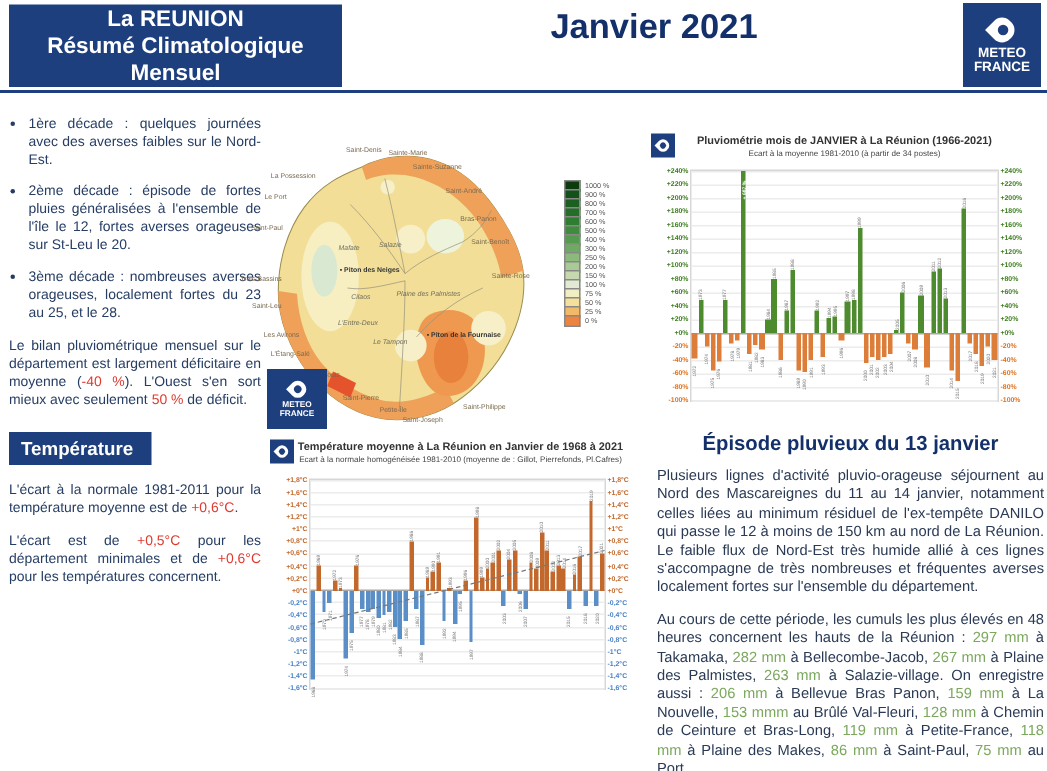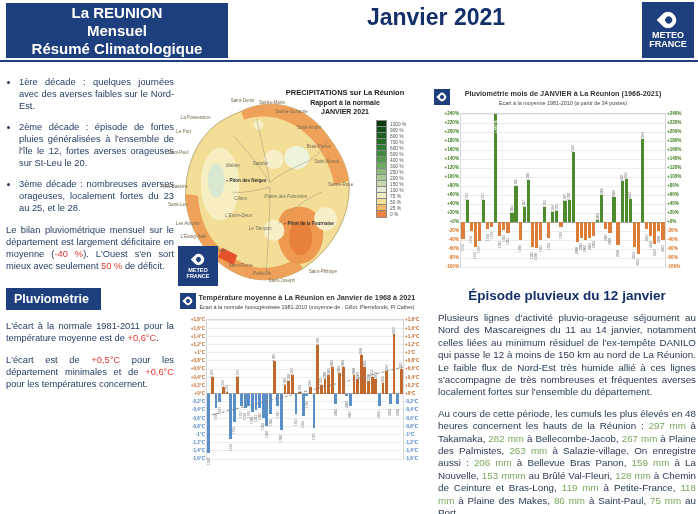--- a/index.html
+++ b/index.html
@@ -82,43 +82,43 @@
   
   .episode{left:438px;top:288px;width:258px;}
   .ep-title{text-align:center;font-size:13.5px;font-weight:bold;color:#14306b;}
   .ep-txt{font-size:9.8px;line-height:12.4px;text-align:justify;color:#2a3a55;margin-top:9px;}
 </style>
 </head>
 <body>
 
 <div class="abs hdr-box">
   <div>La REUNION</div>
+  <div>Résumé Climatologique</div>
   <div>Mensuel</div>
-  <div>Résumé Climatologique</div>
 </div>
 <div class="abs hdr-title">
   <div class="t1">Janvier 2021</div>
 </div>
 <div class="abs mf-logo mf-big">
   <div class="mf-glyph">
       <i></i>
     </div>
   <span>METEO</span>
   <span>FRANCE</span>
 </div>
 <div class="abs hdr-rule"></div>
 
 <div class="abs leftcol">
   <ul class="blts body-txt">
       <li>1ère décade : quelques journées avec des averses faibles sur le Nord-Est.</li>
       <li>2ème décade : épisode de fortes pluies généralisées à l'ensemble de l'île le 12, fortes averses orageuses sur St-Leu le 20.</li>
       <li>3ème décade : nombreuses averses orageuses, localement fortes du 23 au 25, et le 28.</li>
     </ul>
   <div class="para body-txt"><span>Le bilan pluviométrique mensuel sur le département est largement déficitaire en moyenne (</span><span class="hl-red">-40 %</span><span>). L'Ouest s'en sort mieux avec seulement </span><span class="hl-red">50 %</span><span> de déficit.</span></div>
-  <div class="sec-head sec2">Pluviométrie</div>
+  <div class="sec-head sec2">Température</div>
   <div>
       <div class="para body-txt"><span>L'écart à la normale 1981-2011 pour la température moyenne est de </span><span class="hl-red">+0,6°C</span><span>.</span></div>
       <div class="para body-txt"><span>L'écart est de </span><span class="hl-red">+0,5°C</span><span> pour les département minimales et de </span><span class="hl-red">+0,6°C</span><span> pour les températures concernent.</span></div>
     </div>
 </div>
 
 <div class="abs map-panel">
   <div class="abs island-box">
     <svg viewBox="0 0 200 200" width="196" height="192">
       <path d="M 70,16 C 85,8 105,6 122,12 C 140,18 152,30 162,44 C 172,58 180,72 182,88 C 184,104 180,122 172,138 C 164,154 150,170 134,180 C 118,190 98,194 80,190 C 62,186 44,174 32,158 C 20,142 12,122 12,102 C 12,82 18,60 30,44 C 42,28 55,22 70,16 Z" fill="#f2de96" stroke="#9a8c4f" stroke-width="0.7"></path>
@@ -165,25 +165,20 @@
         <span class="town coast" style="left: 12%; top: 11%;">La Possession</span>
         <span class="town interior" style="left: 31%; top: 36%;">Mafate</span>
         <span class="town interior" style="left: 45%; top: 35%;">Salazie</span>
         <span class="town interior" style="left: 35%; top: 53%;">Cilaos</span>
         <span class="town interior" style="left: 58%; top: 52%;">Plaine des Palmistes</span>
         <span class="town interior" style="left: 34%; top: 62%;">L'Entre-Deux</span>
         <span class="town interior" style="left: 45%; top: 69%;">Le Tampon</span>
         <span class="town peak" style="left: 38%; top: 44%;">▪ Piton des Neiges</span>
         <span class="town peak" style="left: 70%; top: 66%;">▪ Piton de la Fournaise</span>
       </div>
-  </div>
-  <div class="abs map-title">
-    <div class="m1">PRECIPITATIONS sur La Réunion</div>
-    <div class="m2">Rapport à la normale</div>
-    <div class="m3">JANVIER 2021</div>
   </div>
   <div class="abs legend">
       <div class="lg-row">
         <span class="lg-chip" style="background: rgb(13, 59, 13);"></span>
         <span class="lg-lab">1000 %</span>
       </div>
       <div class="lg-row">
         <span class="lg-chip" style="background: rgb(20, 80, 26);"></span>
         <span class="lg-lab">900 %</span>
       </div>
@@ -590,16 +585,16 @@
       <span class="bl" style="left: 183.556px; top: 86.8088px;">2020</span>
       <div class="bar" style="left: 192.77px; width: 2.83111px; top: 49.0588px; height: 24.5294px; background: rgb(194, 104, 44);"></div>
       <span class="bl" style="left: 187.185px; top: 40.0588px;">2021</span>
       <svg class="trend-svg" width="196" height="139">
         <line x1="0" y1="96.07352941176471" x2="196" y2="47.014705882352935" stroke="#777" stroke-width="0.8" stroke-dasharray="3 2"></line>
       </svg>
     </div>
 </div>
 
 <div class="abs episode">
-  <div class="ep-title">Épisode pluvieux du 12 janvier</div>
+  <div class="ep-title">Épisode pluvieux du 13 janvier</div>
   <div class="ep-txt">Plusieurs lignes d'activité pluvio-orageuse séjournent au Nord des Mascareignes du 11 au 14 janvier, notamment celles liées au minimum résiduel de l'ex-tempête DANILO qui passe le 12 à moins de 150 km au nord de La Réunion. Le faible flux de Nord-Est très humide allié à ces lignes s'accompagne de très nombreuses et fréquentes averses localement fortes sur l'ensemble du département.</div>
   <div class="ep-txt"><span>Au cours de cette période, les cumuls les plus élevés en 48 heures concernent les hauts de la Réunion : </span><span class="hl-green">297 mm</span><span> à Takamaka, </span><span class="hl-green">282 mm</span><span> à Bellecombe-Jacob, </span><span class="hl-green">267 mm</span><span> à Plaine des Palmistes, </span><span class="hl-green">263 mm</span><span> à Salazie-village. On enregistre aussi : </span><span class="hl-green">206 mm</span><span> à Bellevue Bras Panon, </span><span class="hl-green">159 mm</span><span> à La Nouvelle, </span><span class="hl-green">153 mmm</span><span> au Brûlé Val-Fleuri, </span><span class="hl-green">128 mm</span><span> à Chemin de Ceinture et Bras-Long, </span><span class="hl-green">119 mm</span><span> à Petite-France, </span><span class="hl-green">118 mm</span><span> à Plaine des Makes, </span><span class="hl-green">86 mm</span><span> à Saint-Paul, </span><span class="hl-green">75 mm</span><span> au Port.</span></div>
 </div>
 
 </body></html>

